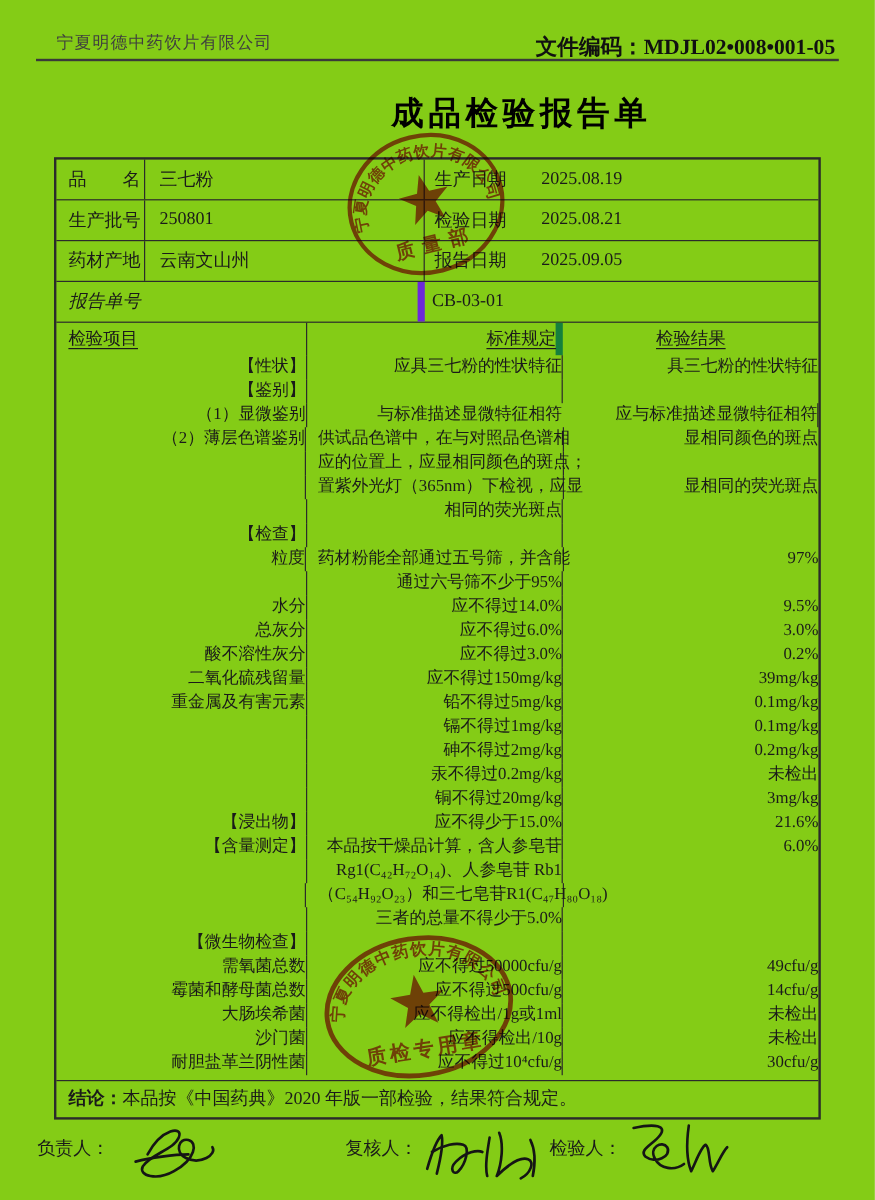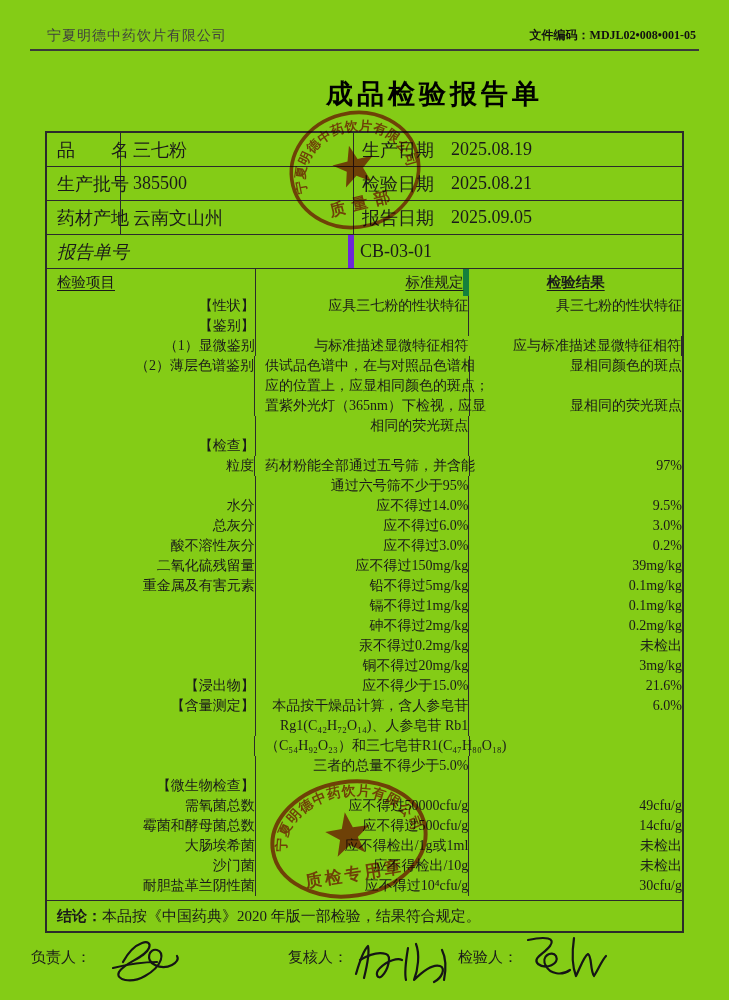--- a/index.html
+++ b/index.html
@@ -3,40 +3,40 @@
 <meta charset="utf-8">
 <style>
   html,body { margin:0; padding:0; background:#e8e8e8; }
   .page {
     position:relative; width:729px; height:1000px; margin:0 auto;
     background:#84cc16; overflow:hidden;
     font-family:"Liberation Serif","DejaVu Serif",serif; color:#1a1a1a;padding-left:12px;
   }
   
   .hdr-company { position:absolute; left:47px; top:27px; font-size:14px; color:#3f3f3f; letter-spacing:1px; }
-  .hdr-code    { position:absolute; right:45px; top:27px; font-size:12px; font-weight:bold; color:#111; }
+  .hdr-code    { position:absolute; right:45px; top:27px; font-size:18px; font-weight:bold; color:#111; }
   .hdr-rule    { position:absolute; left:30px; top:49px; width:669px; height:0; border-top:2px solid #3a3a3a; }
   .title { position:absolute; left:16px; top:76px; width:100%; text-align:center;
            font-size:27px; font-weight:bold; letter-spacing:4px; color:#000;margin-left:48px; }
   
   .doc { position:absolute; left:45px; top:131px; width:639px; border:2px solid #2b2b2b; box-sizing:border-box; background:transparent; }
-  .info-row { display:flex; height:34px; border-bottom:1px solid #2b2b2b; box-sizing:border-box; font-size:18px; }
+  .info-row { display:flex; height:34px; border-bottom:1px solid #2b2b2b; box-sizing:border-box; font-size:15px; }
   .info-row .cell { display:flex; align-items:center; box-sizing:border-box; overflow:visible; white-space:nowrap; }
   .c-l1 { width:74px;  padding-left:10px; border-right:1px solid #2b2b2b; justify-content:space-between; padding-right:10px; }
   .c-v1 { width:233px; padding-left:12px; border-right:1px solid #2b2b2b; }
   .c-l2 { width:97px;  padding-left:8px; }
   .c-v2 { flex:1; }
   .c-l1m { width:307px; padding-left:10px; border-right:6px solid #6d28d9;font-style:italic; }
   .c-v2m { flex:1; padding-left:6px; }
   
   .insp-head { display:flex; height:27px; font-size:14.5px; }
   .insp-head .hcell { box-sizing:border-box; padding-top:4px; }
   .insp-head .h-item { width:210px; padding-left:10px; border-right:1px solid #2b2b2b; }
   .insp-head .h-std  { width:215px; text-align:right; border-right:6px solid #15803d; }
-  .insp-head .h-res  { width:214px; text-align:center;font-weight:bold; }
+  .insp-head .h-res  { width:214px; text-align:center; }
   .insp-head span { text-decoration:underline; text-underline-offset:3px; }
   .insp-body { font-size:14px; }
   .insp-row { display:flex; height:20px; line-height:20px;text-align:right; }
   .insp-row .cell { box-sizing:border-box; white-space:nowrap; overflow:visible; }
   .insp-row .item { width:210px; padding-left:10px; border-right:1px solid #2b2b2b; }
   .insp-row .std  { width:215px; padding-left:10px; border-right:1px solid #2b2b2b; }
   .insp-row .res  { width:214px; padding-left:10px; }
   .insp-body { padding-bottom:4px; }
   
   .conclusion { border-top:1px solid #2b2b2b; height:31px; line-height:31px; padding-left:10px; font-size:15px; box-sizing:border-box; white-space:nowrap; }
@@ -64,21 +64,21 @@
   <div class="doc">
 
     <div class="info-row">
       <div class="cell c-l1">品　　名</div>
       <div class="cell c-v1">三七粉</div>
       <div class="cell c-l2">生产日期</div>
       <div class="cell c-v2">2025.08.19</div>
     </div>
     <div class="info-row">
       <div class="cell c-l1">生产批号</div>
-      <div class="cell c-v1">385500</div>
+      <div class="cell c-v1">250801</div>
       <div class="cell c-l2">检验日期</div>
       <div class="cell c-v2">2025.08.21</div>
     </div>
     <div class="info-row">
       <div class="cell c-l1">药材产地</div>
       <div class="cell c-v1">云南文山州</div>
       <div class="cell c-l2">报告日期</div>
       <div class="cell c-v2">2025.09.05</div>
     </div>
     <div class="info-row">

